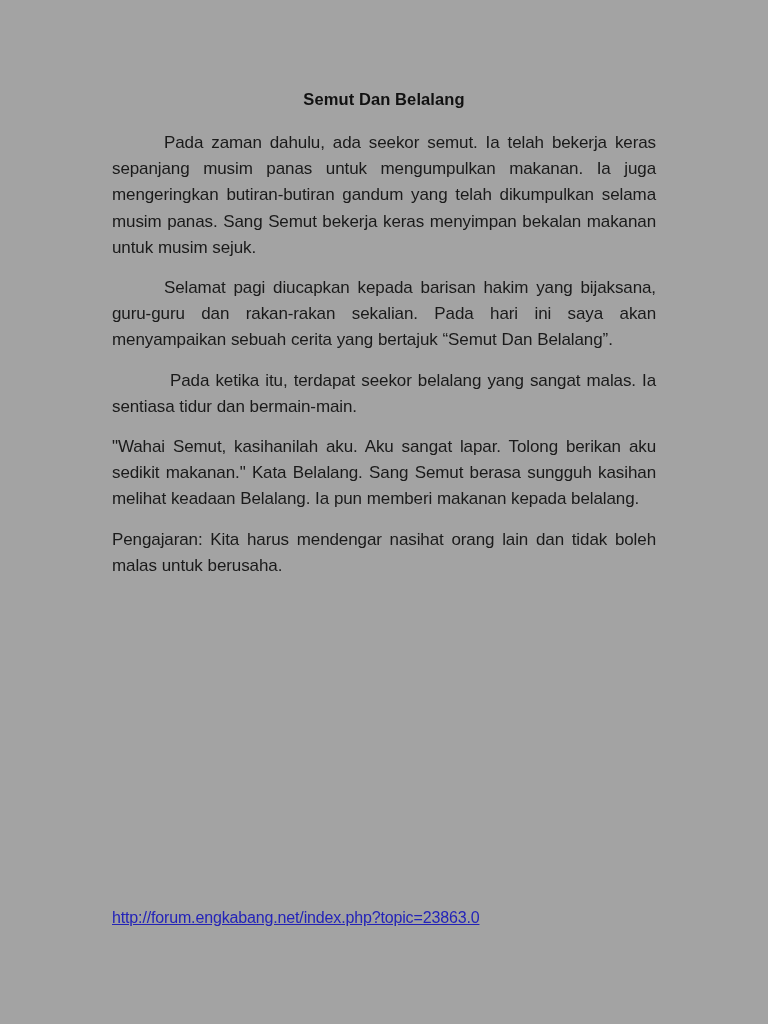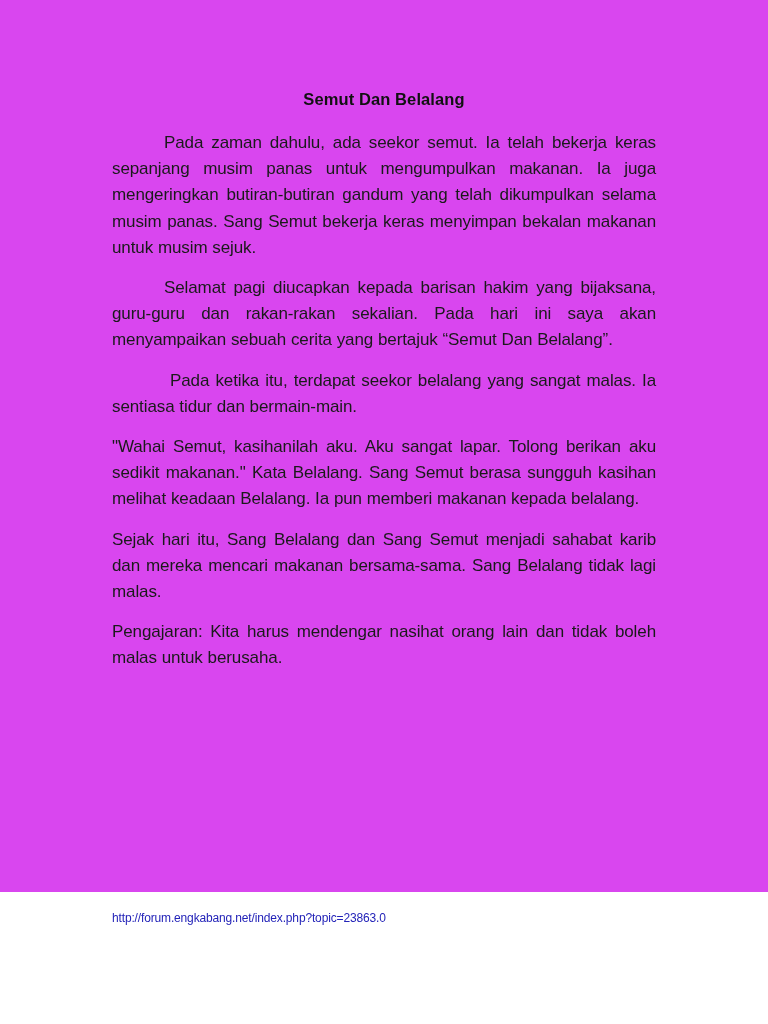--- a/index.html
+++ b/index.html
@@ -11,23 +11,23 @@
     height: 1024px;
     background: #ffffff;
     font-family: "Liberation Sans", sans-serif;
     color: #1a1a1a;
     overflow: hidden;
   }
 
   .page {
     position: relative;
     width: 768px;
-    height: 892px;
+    height: 1024px;
     box-sizing: border-box;
-    background: #d946ef;
+    background: #a3a3a3;
   }
 
   .content {
     position: absolute;
     left: 112px;
     top: 86px;
     width: 544px;
   }
 
   .doc-title {
@@ -64,23 +64,24 @@
     text-indent: 0;
   }
 
   .para.lesson {
     font-weight: normal;
     margin-bottom: 0;
   }
 
   .footer-link {
     display: inline-block;
-    font-size: 12px;
+    font-size: 16px;
     line-height: 20px;
     color: #2323b8;
+    text-decoration: underline;
     letter-spacing: -0.15px;
     cursor: pointer;
   }
 
   .footer-wrap {
     position: absolute;
     left: 112px;
     top: 908px;
     width: 544px;
   }
@@ -98,21 +99,20 @@
 
     <p class="para indent">Selamat pagi diucapkan kepada barisan hakim yang bijaksana, guru-guru dan rakan-rakan sekalian. Pada hari ini saya akan menyampaikan sebuah cerita yang bertajuk “Semut Dan Belalang”.</p>
 
     <p class="para indent-wide">Pada ketika itu, terdapat seekor belalang yang sangat malas. Ia sentiasa tidur dan bermain-main.</p>
 
 
 
     <p class="para noindent">"Wahai Semut, kasihanilah aku. Aku sangat lapar. Tolong berikan aku sedikit makanan." Kata Belalang. Sang Semut berasa sungguh kasihan melihat keadaan Belalang.  Ia pun memberi makanan kepada belalang.</p>
 
 
-    <p class="para noindent">Sejak hari itu, Sang Belalang dan Sang Semut menjadi sahabat karib dan mereka mencari makanan bersama-sama. Sang Belalang tidak lagi malas.</p>
 
     <p class="para noindent lesson">Pengajaran: Kita harus mendengar nasihat orang lain dan tidak boleh malas untuk berusaha.</p>
 
   </div>
 
   <div class="footer-wrap">
     <a class="footer-link" style="color: rgb(35, 35, 184);">http://forum.engkabang.net/index.php?topic=23863.0</a>
   </div>
 
 </div>

